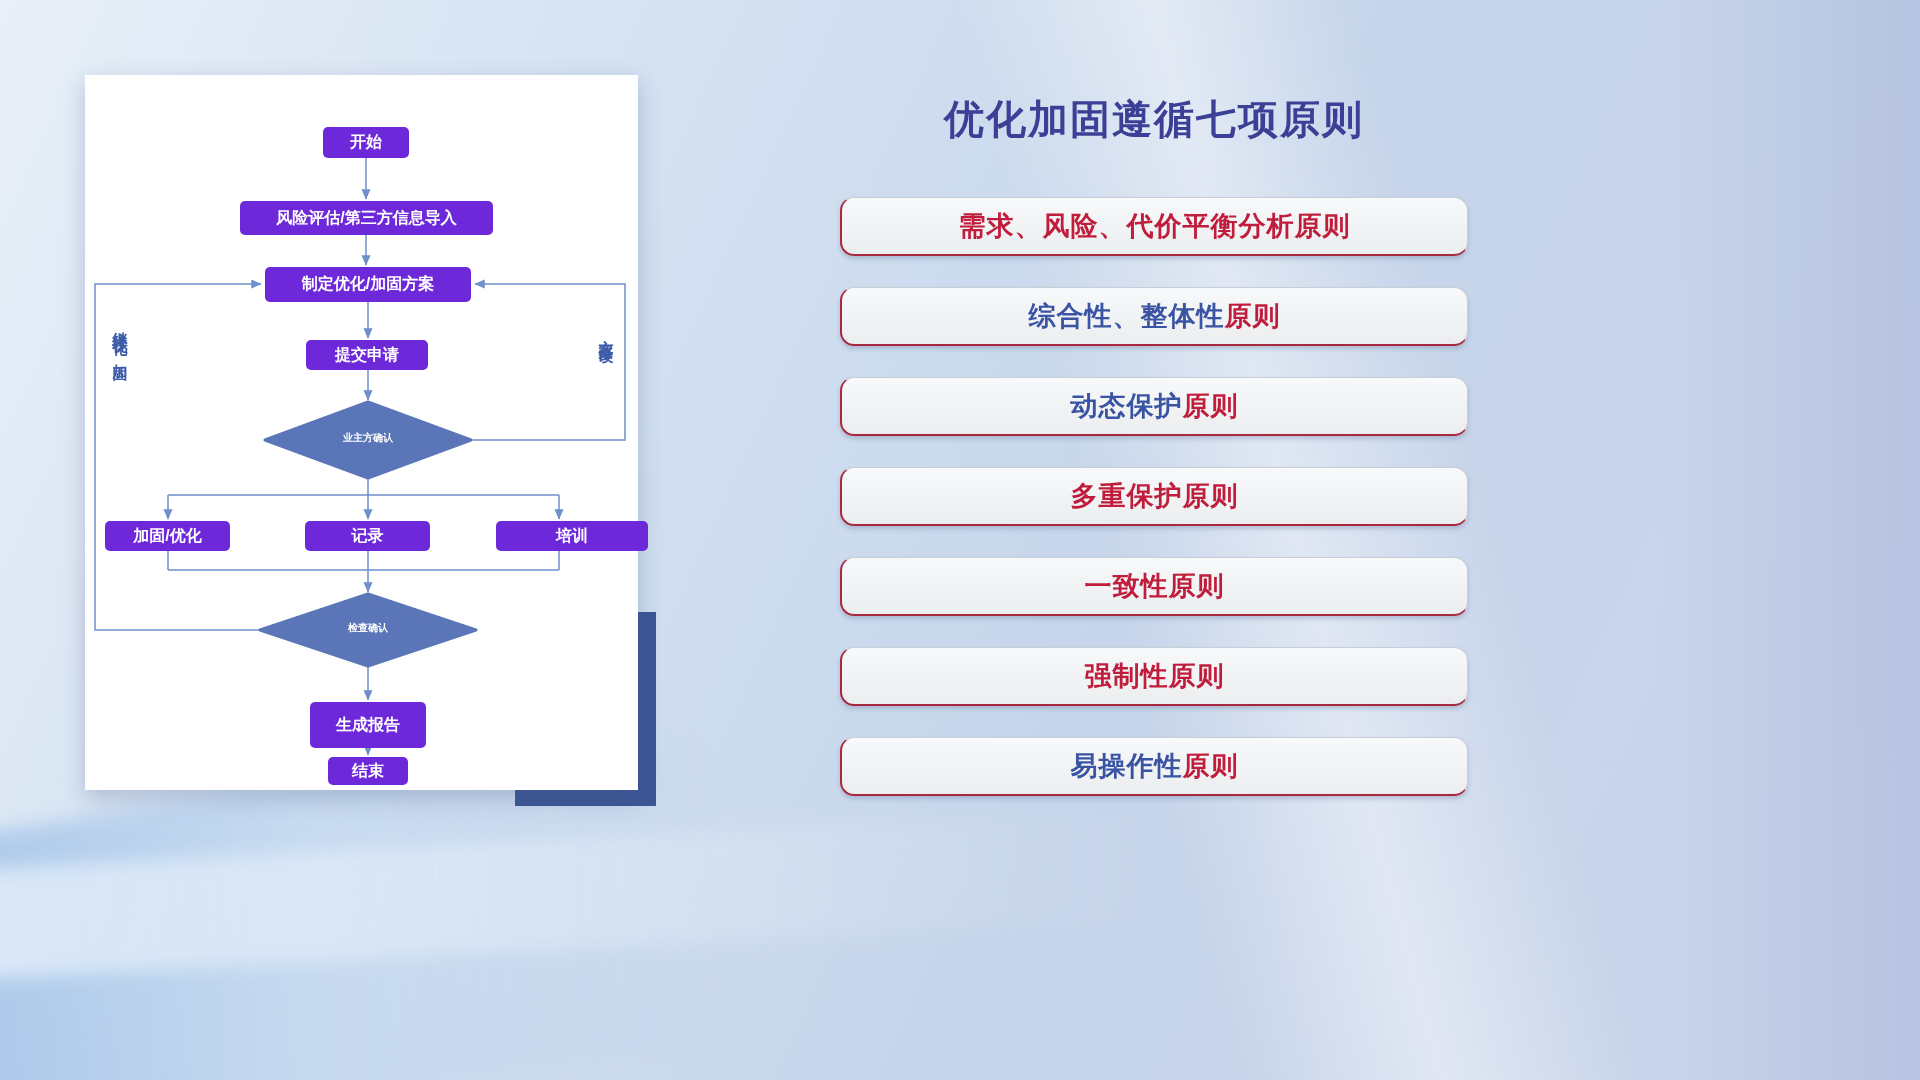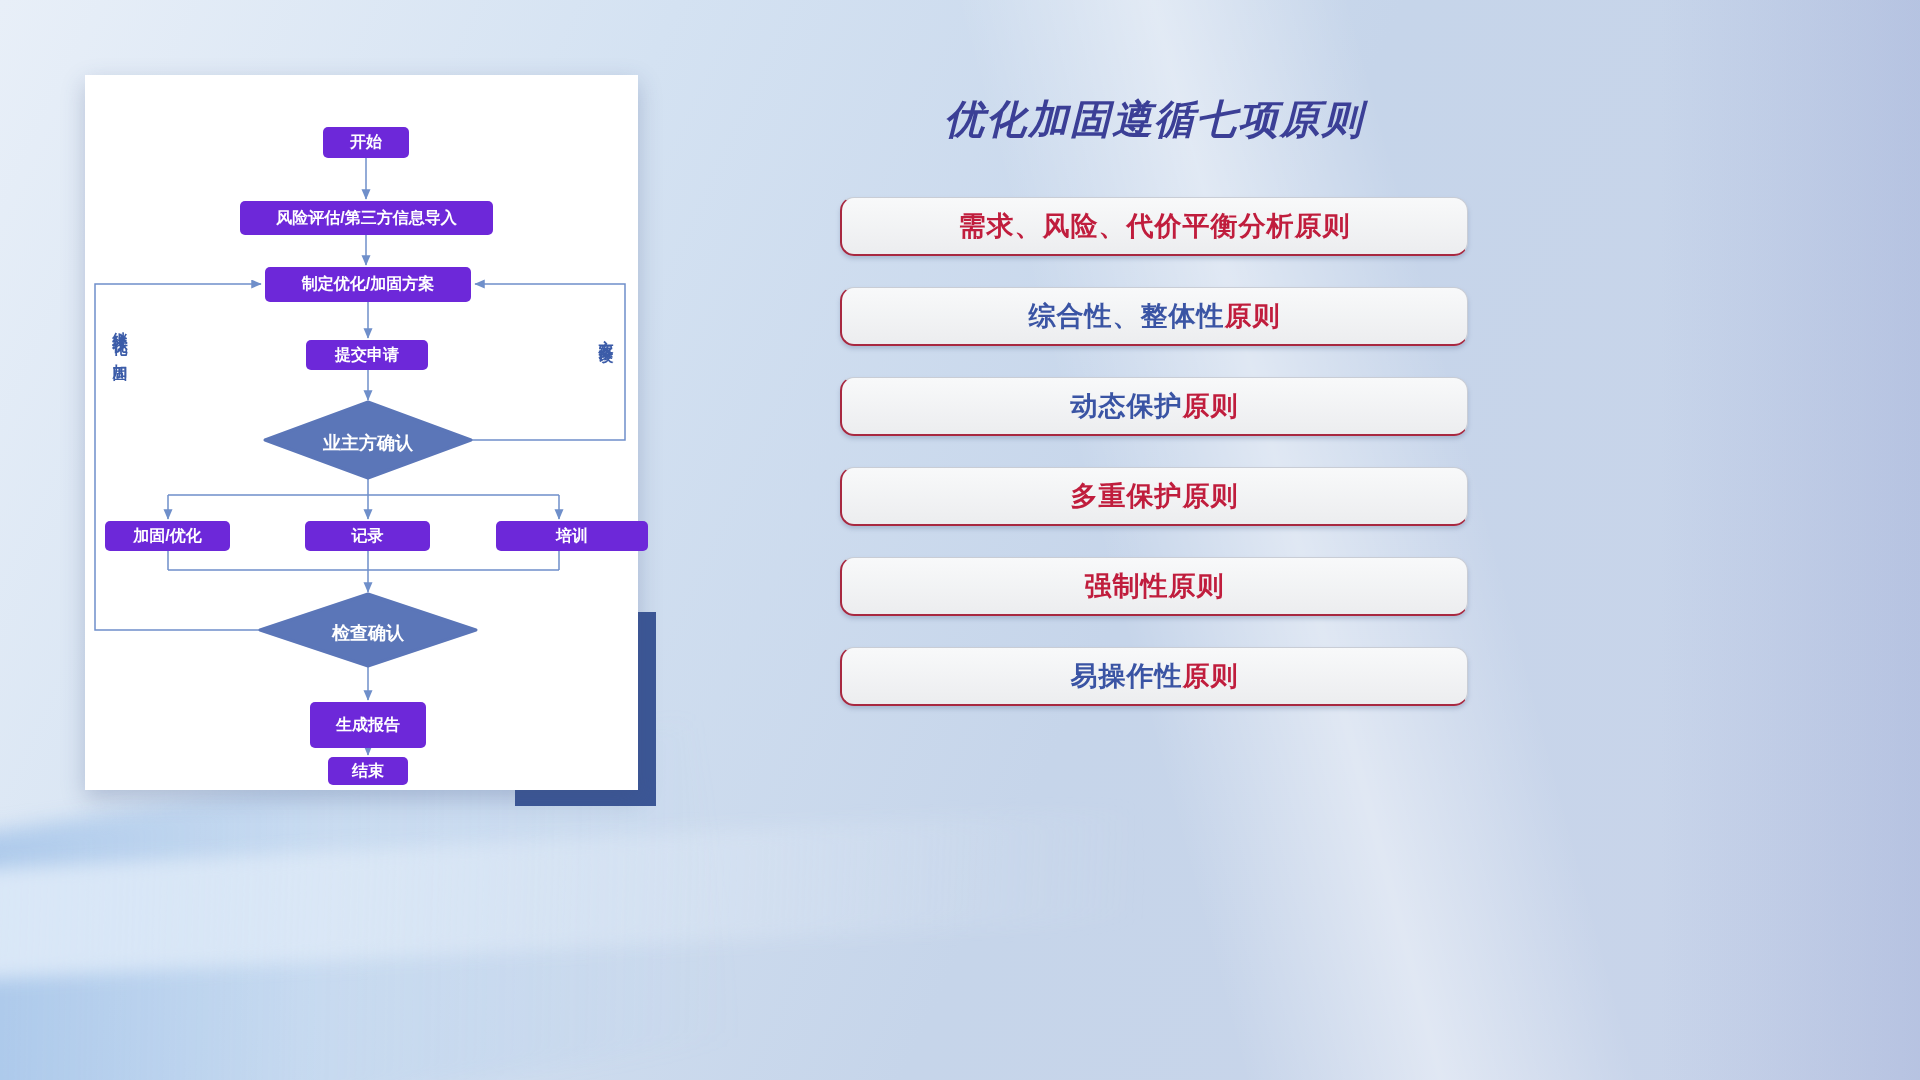--- a/index.html
+++ b/index.html
@@ -27,30 +27,30 @@
   
   .accent-block{position:absolute;left:515px;top:612px;width:141px;height:194px;background:#3c5796;}
   .card{position:absolute;left:85px;top:75px;width:553px;height:715px;background:#ffffff;
     box-shadow:0 8px 22px rgba(60,80,130,.28);}
   .card svg{position:absolute;left:0;top:0;}
   .node{
     position:absolute;background:#6d28d9;color:#ffffff;border-radius:5px;
     display:flex;align-items:center;justify-content:center;
     font-size:16px;font-weight:bold;white-space:nowrap;
   }
-  .dlabel{position:absolute;color:#ffffff;font-weight:bold;font-size:18px;text-align:center;width:174px;}
+  .dlabel{position:absolute;color:#ffffff;font-weight:bold;font-size:10px;text-align:center;width:174px;}
   .vlabel{
     position:absolute;writing-mode:vertical-rl;text-orientation:upright;
     color:#3c5ca8;font-size:15px;font-weight:bold;letter-spacing:3px;line-height:1;
   }
 
   
   .title{
     position:absolute;left:840px;top:92px;width:628px;text-align:center;
-    font-size:40px;font-weight:bold;color:#3b3f96;letter-spacing:2px;font-style:italic;
+    font-size:40px;font-weight:bold;color:#3b3f96;letter-spacing:2px;
   }
   #principles-list{
     position:absolute;left:840px;top:197px;width:628px;
     display:flex;flex-direction:column;gap:31px;
   }
   .principle-box{
     height:59px;border-radius:14px;box-sizing:border-box;
     background:linear-gradient(180deg,#f8f9fa,#ecedef);
     border:1px solid #c9cdd5;border-left:2px solid #a82840;border-bottom:2px solid #a82840;
     box-shadow:0 3px 4px rgba(110,125,160,.35);
@@ -134,20 +134,23 @@
         <span style="color: rgb(192, 29, 61);">原则</span>
       </div>
       <div class="principle-box">
         <span style="color: rgb(58, 84, 164);">动态保护</span>
         <span style="color: rgb(192, 29, 61);">原则</span>
       </div>
       <div class="principle-box">
         <span style="color: rgb(192, 29, 61);">多重保护原则</span>
       </div>
       <div class="principle-box">
+        <span style="color: rgb(192, 29, 61);">一致性原则</span>
+      </div>
+      <div class="principle-box">
         <span style="color: rgb(192, 29, 61);">强制性原则</span>
       </div>
       <div class="principle-box">
         <span style="color: rgb(58, 84, 164);">易操作性</span>
         <span style="color: rgb(192, 29, 61);">原则</span>
       </div>
     </div>
 
 </div>
 

